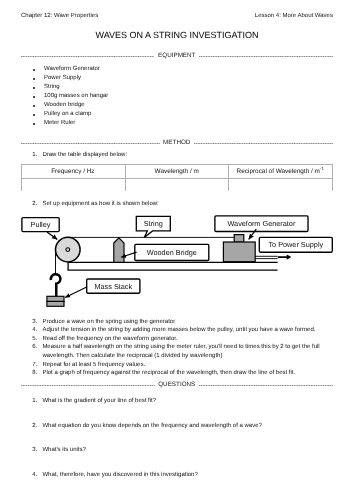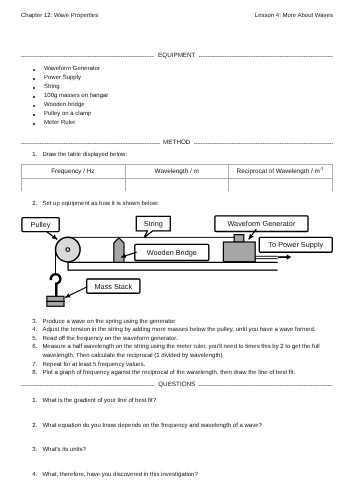--- a/index.html
+++ b/index.html
@@ -49,20 +49,21 @@
   .q .t{position:absolute;left:10.2px;top:0;}
 </style>
 </head>
 <body>
 
 <div class="page">
 
   <div class="hdr hdr-left">Chapter 12: Wave Properties</div>
   <div class="hdr hdr-right">Lesson 4: More About Waves</div>
 
+  <div class="doc-title">WAVES ON A STRING INVESTIGATION</div>
 
   <div class="divider" style="top:51.0px">
     <span class="dash">
         <svg width="330" height="10" viewBox="0 0 330 10" aria-hidden="true">
           <line x1="0" y1="5.5" x2="330" y2="5.5" stroke="#8a8a8a" stroke-width="1.05" stroke-dasharray="1.22 0.5"></line>
         </svg>
       </span>
     <span class="lbl">EQUIPMENT</span>
     <span class="dash">
         <svg width="330" height="10" viewBox="0 0 330 10" aria-hidden="true">

